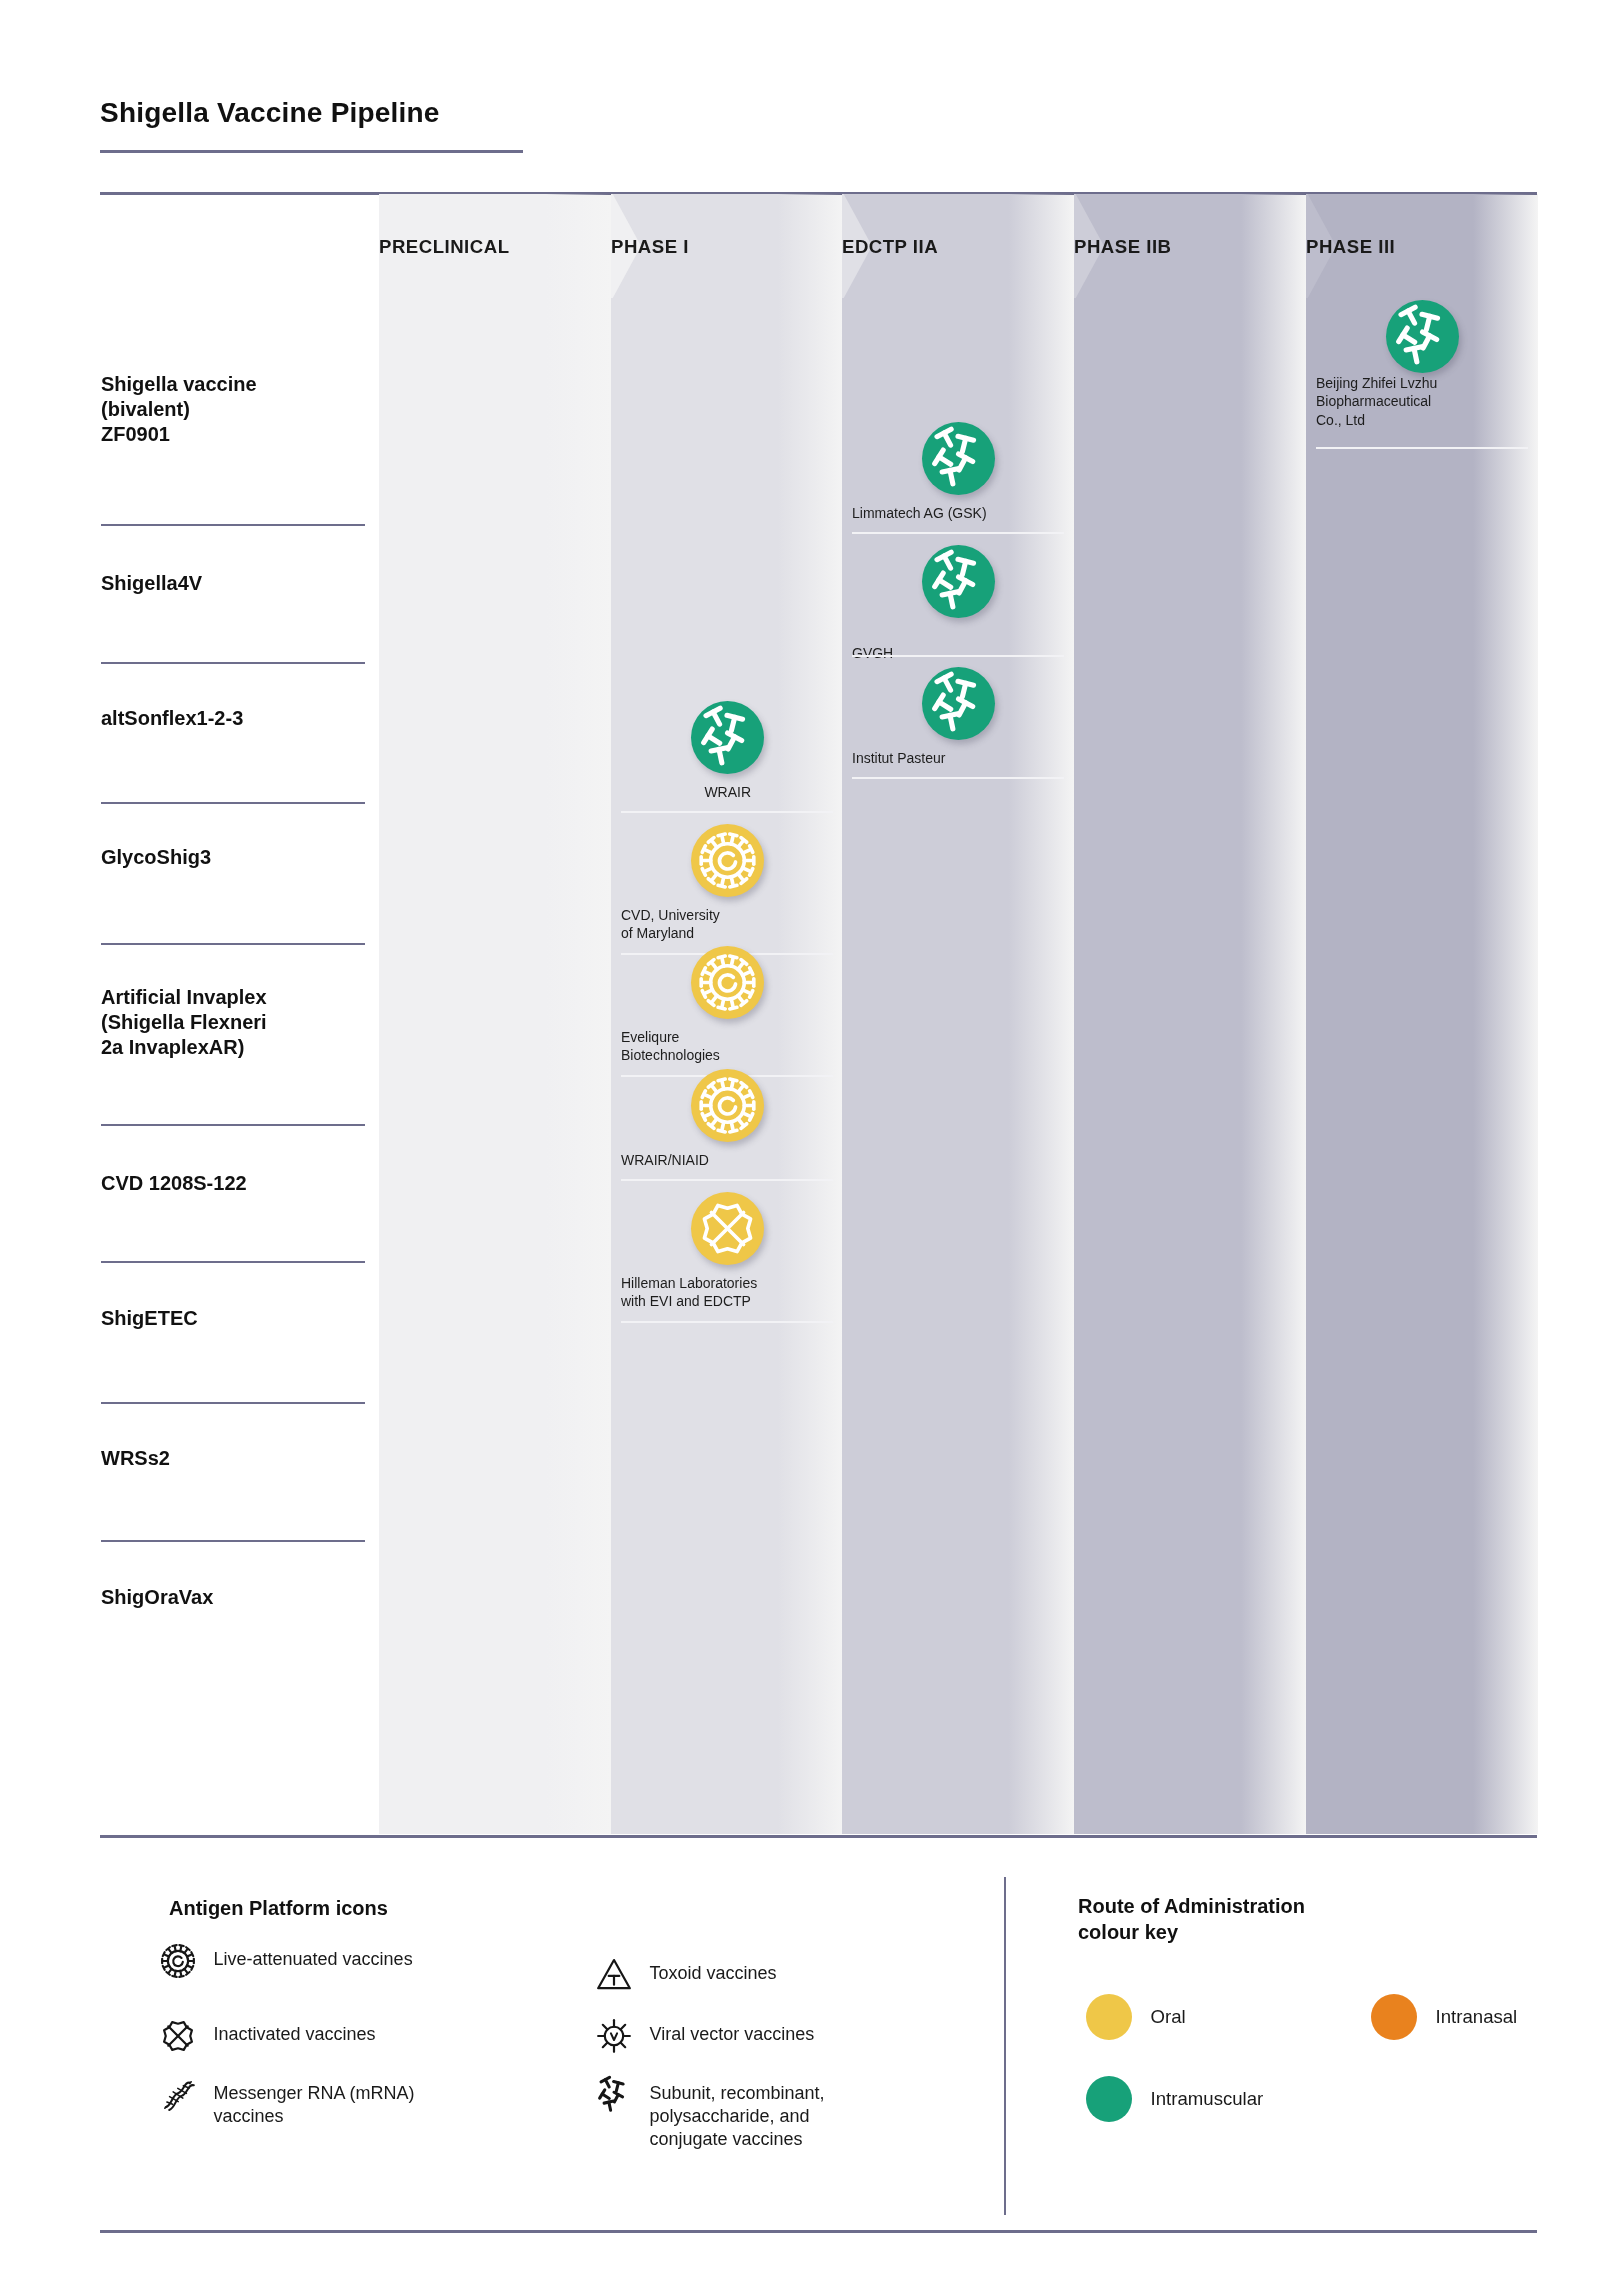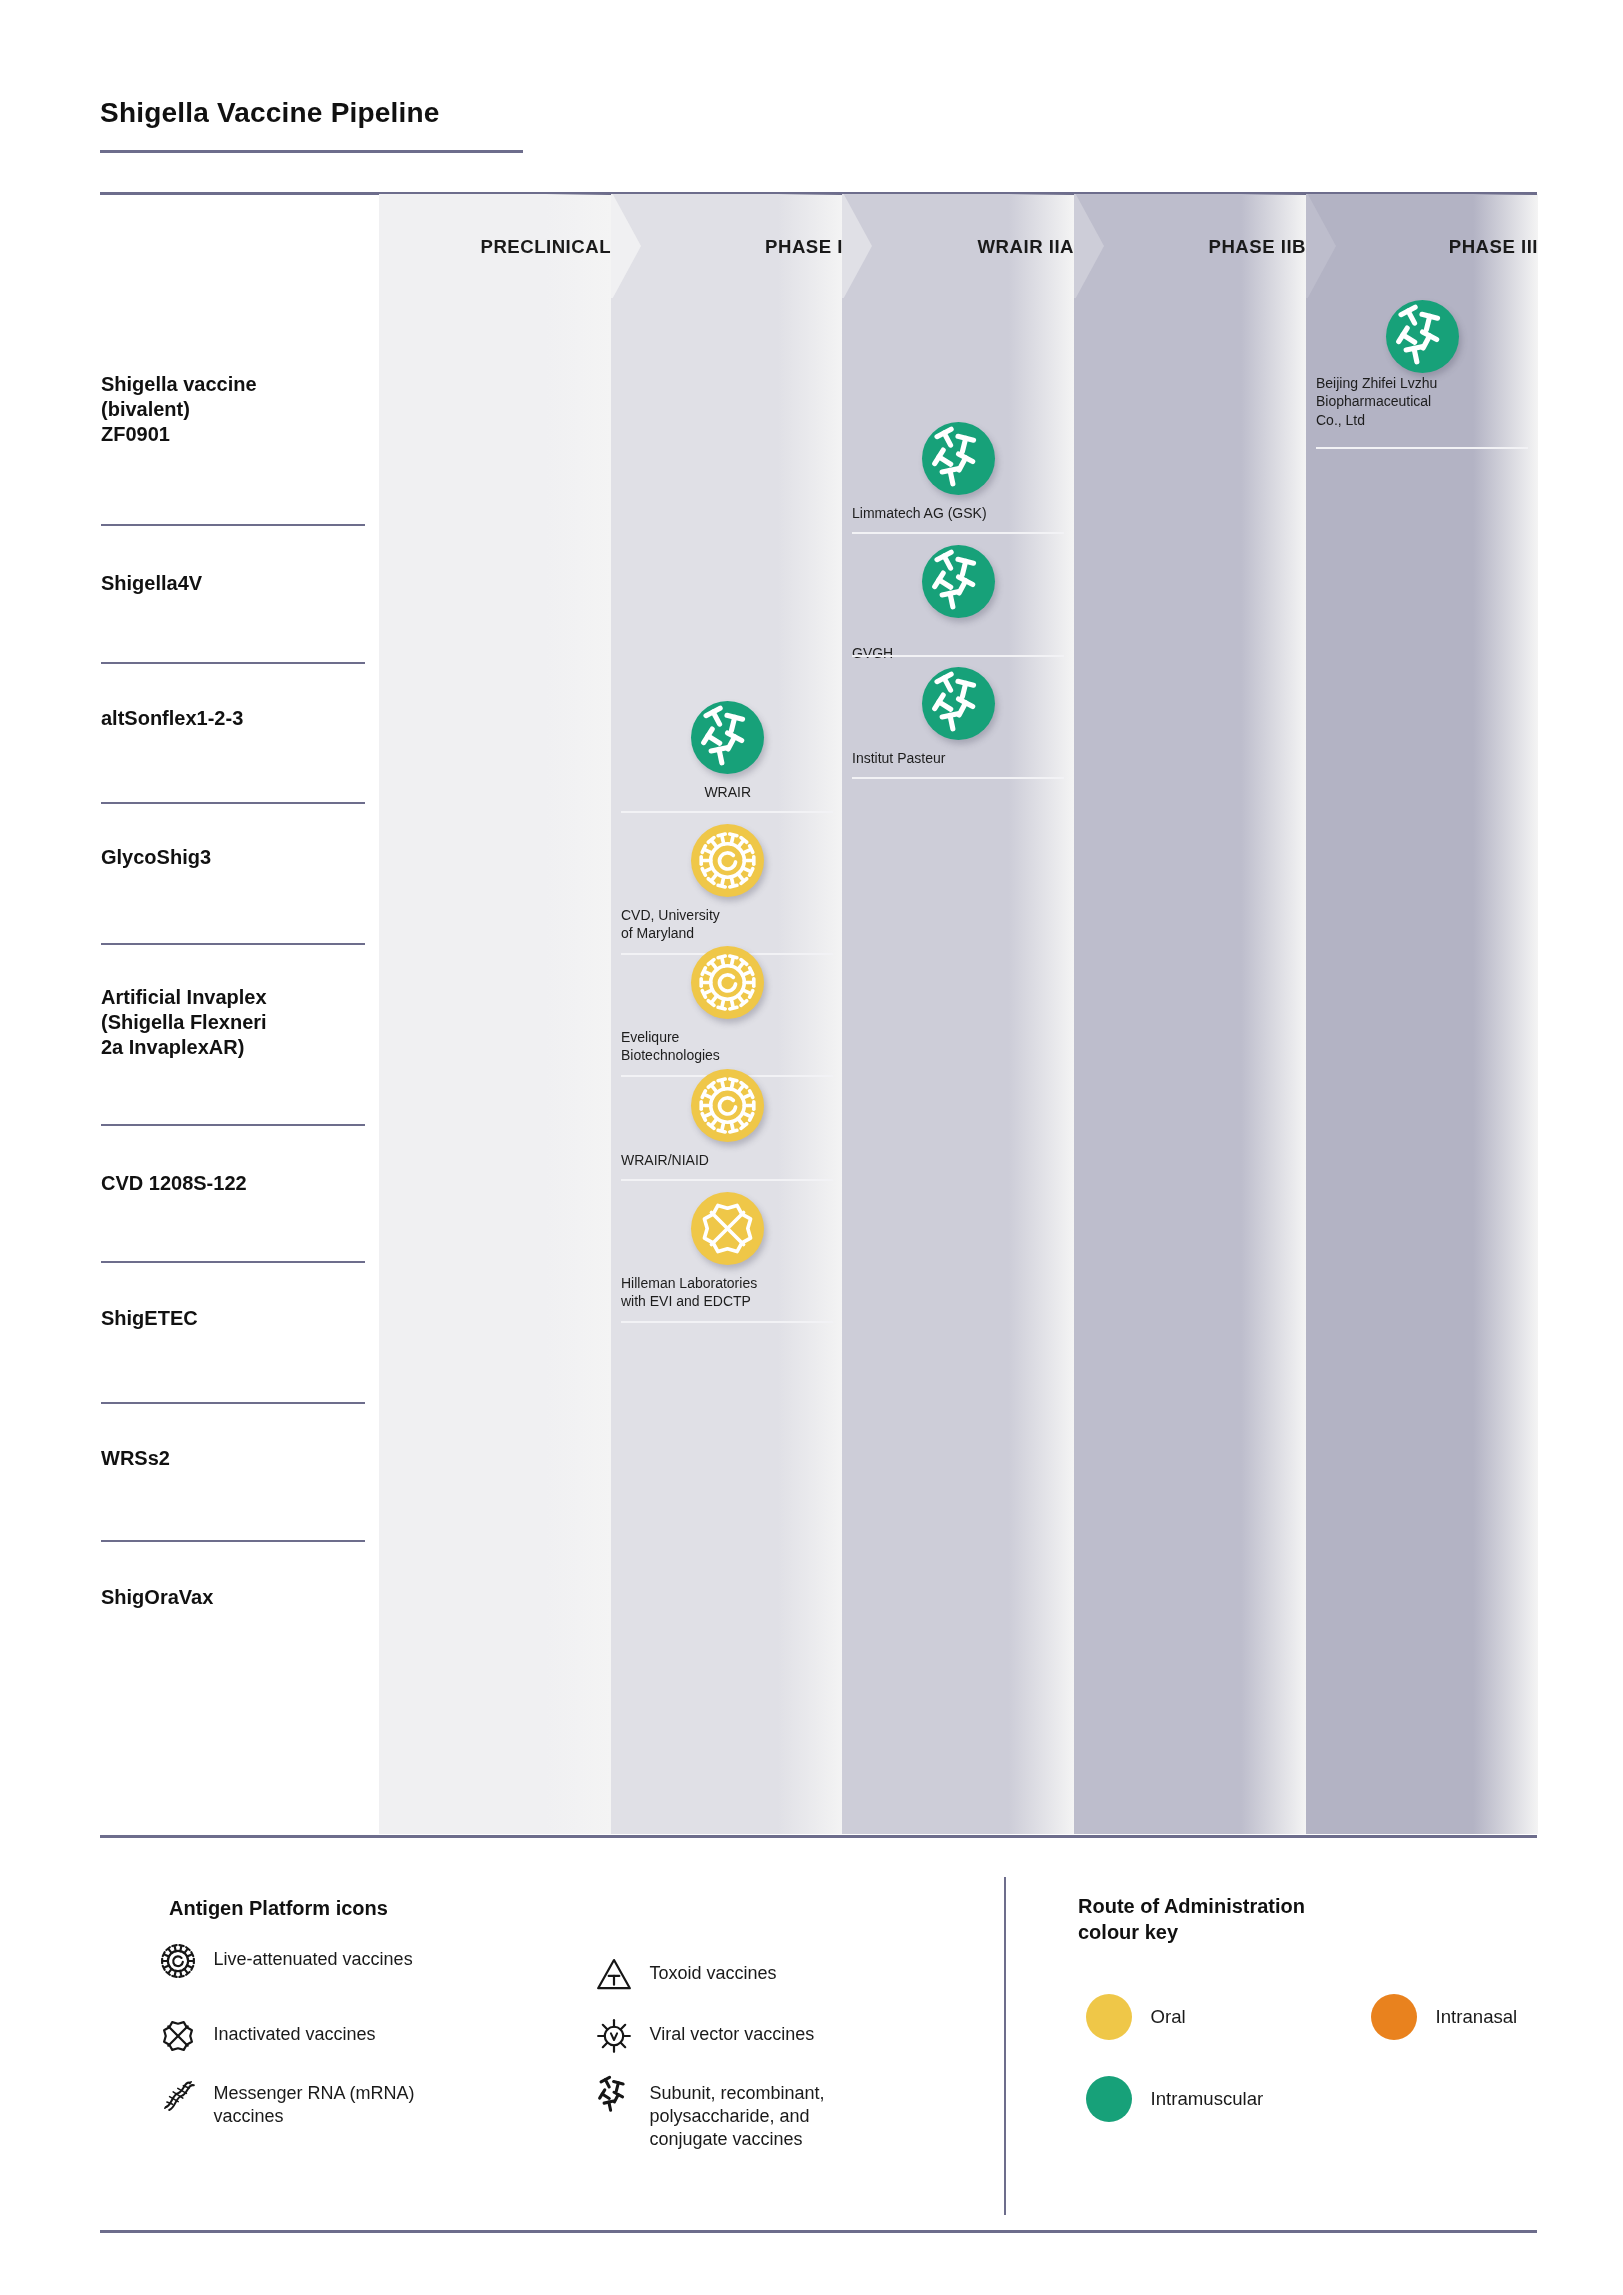--- a/index.html
+++ b/index.html
@@ -50,23 +50,23 @@
     left: 379px; top: 194px;
     width: 1158px; height: 1640px;
   }
   .col {
     position: absolute;
     top: 0; height: 1640px;
   }
   .col-body { position: absolute; inset: 0; }
   .col-header {
     position: absolute;
-    left: 0; right: 0; top: 0;
+    left: 0; right: 11px; top: 0;
     height: 106px;
-    display: flex; align-items: center; justify-content: flex-end;
+    display: flex; align-items: center; justify-content: flex-start;
   }
   .col-header span {
     font-size: 18.6px; font-weight: bold; color: #1a1a1a;
     letter-spacing: 0.5px;
     position: relative; z-index: 3;
   }
   
   .chev {
     position: absolute;
     top: 0; left: 0;
@@ -330,21 +330,21 @@
           <div class="org" style="margin-top: 8.5px;">Hilleman Laboratories<br>with EVI and EDCTP</div>
           <div class="entry-rule" style="top: 129px;"></div>
         </div>
       </div>
       <div class="col" style="left: 463px; width: 232px;">
         <div class="col-body" style="background: linear-gradient(90deg, rgb(205, 205, 216) 0%, rgb(205, 205, 216) 72%, rgba(0, 0, 0, 0.043) 100%);"></div>
         <div class="col-header">
           <div class="chev"><svg viewBox="0 0 36 125" preserveAspectRatio="none">
               <path d="M0 0 L0 125 L2 125 L36 62.5 L2 0 Z" fill="#e0e0e6"></path>
             </svg></div>
-          <span>WRAIR IIA</span>
+          <span>EDCTP IIA</span>
         </div>
         <div class="entry" style="top: 228px;">
           <div class="bubble" style="background: rgb(23, 161, 121);">
             <svg viewBox="0 0 100 100">
               <g stroke="#ffffff" stroke-width="7" stroke-linecap="round" fill="none">
                 <g transform="translate(34,22) rotate(-28)">
                   <line x1="-11" y1="-8" x2="11" y2="-8"></line>
                   <line x1="0" y1="-8" x2="0" y2="11"></line>
                 </g>
                 <g transform="translate(58,30) rotate(14)">

